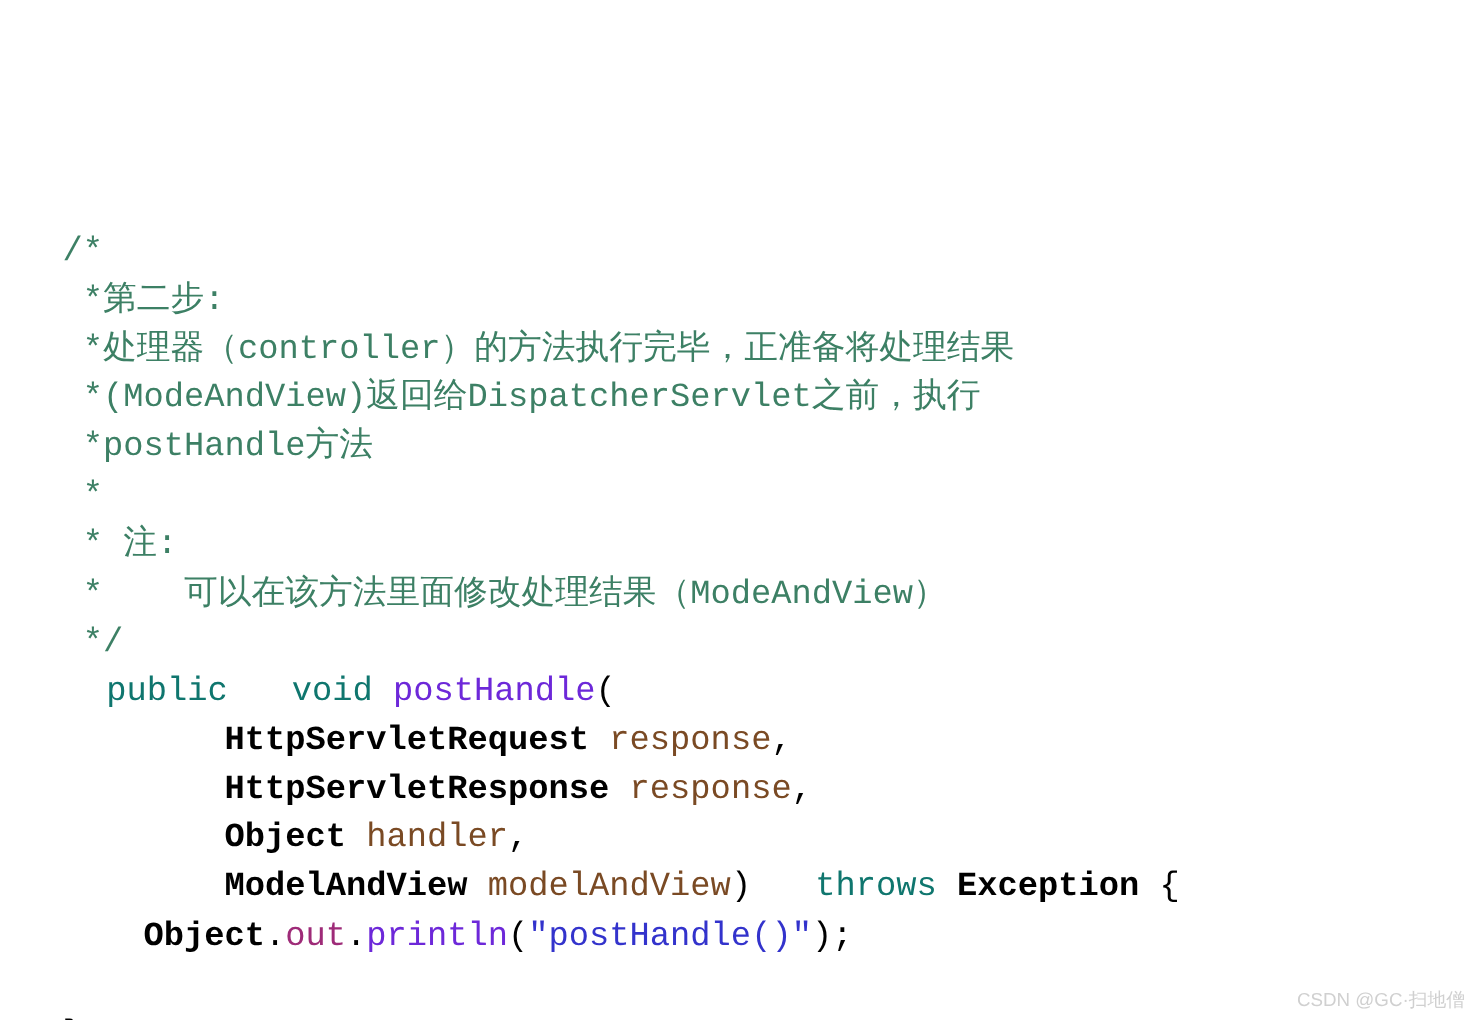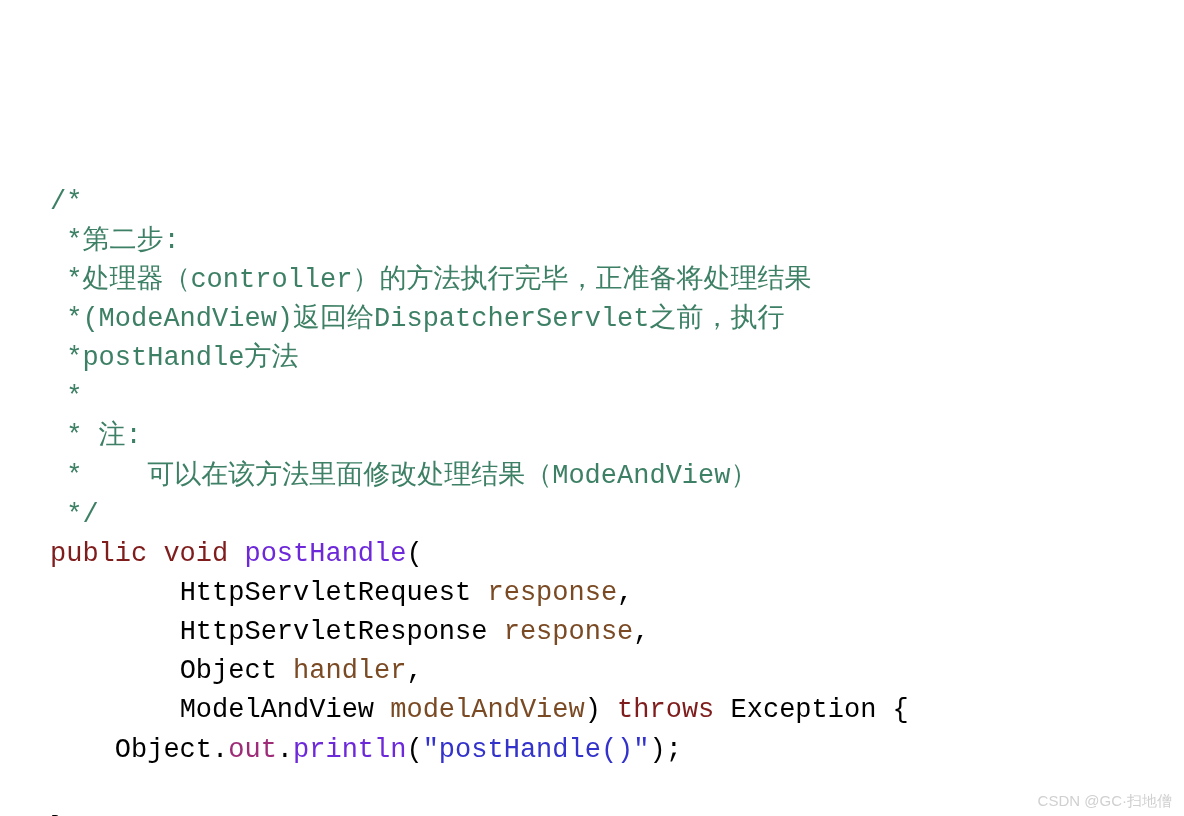--- a/index.html
+++ b/index.html
@@ -6,22 +6,22 @@
     body {
       background: #ffffff;
       font-family: "Consolas", "Monaco", "Courier New", monospace;
       font-size: 27px;
       line-height: 1.45;
       padding: 26px 0 0 50px;
       white-space: pre;
       color: #000000;
     }
     .comment { color: #3d8065; }
-    .keyword { color: #7f1d1d; }
-    .type { color: #000000; }
+    .keyword { color: #0f766e; margin-left: 35px; }
+    .type { color: #000000; font-weight: bold; }
     .method { color: #6d28d9; }
     .param { color: #7a4a24; }
     .static-field { color: #9e2b78; }
     .string { color: #3333cc; }
     .punct { color: #000000; }
     .watermark {
       position: fixed;
       bottom: 4px;
       right: 12px;
       font-size: 15px;

